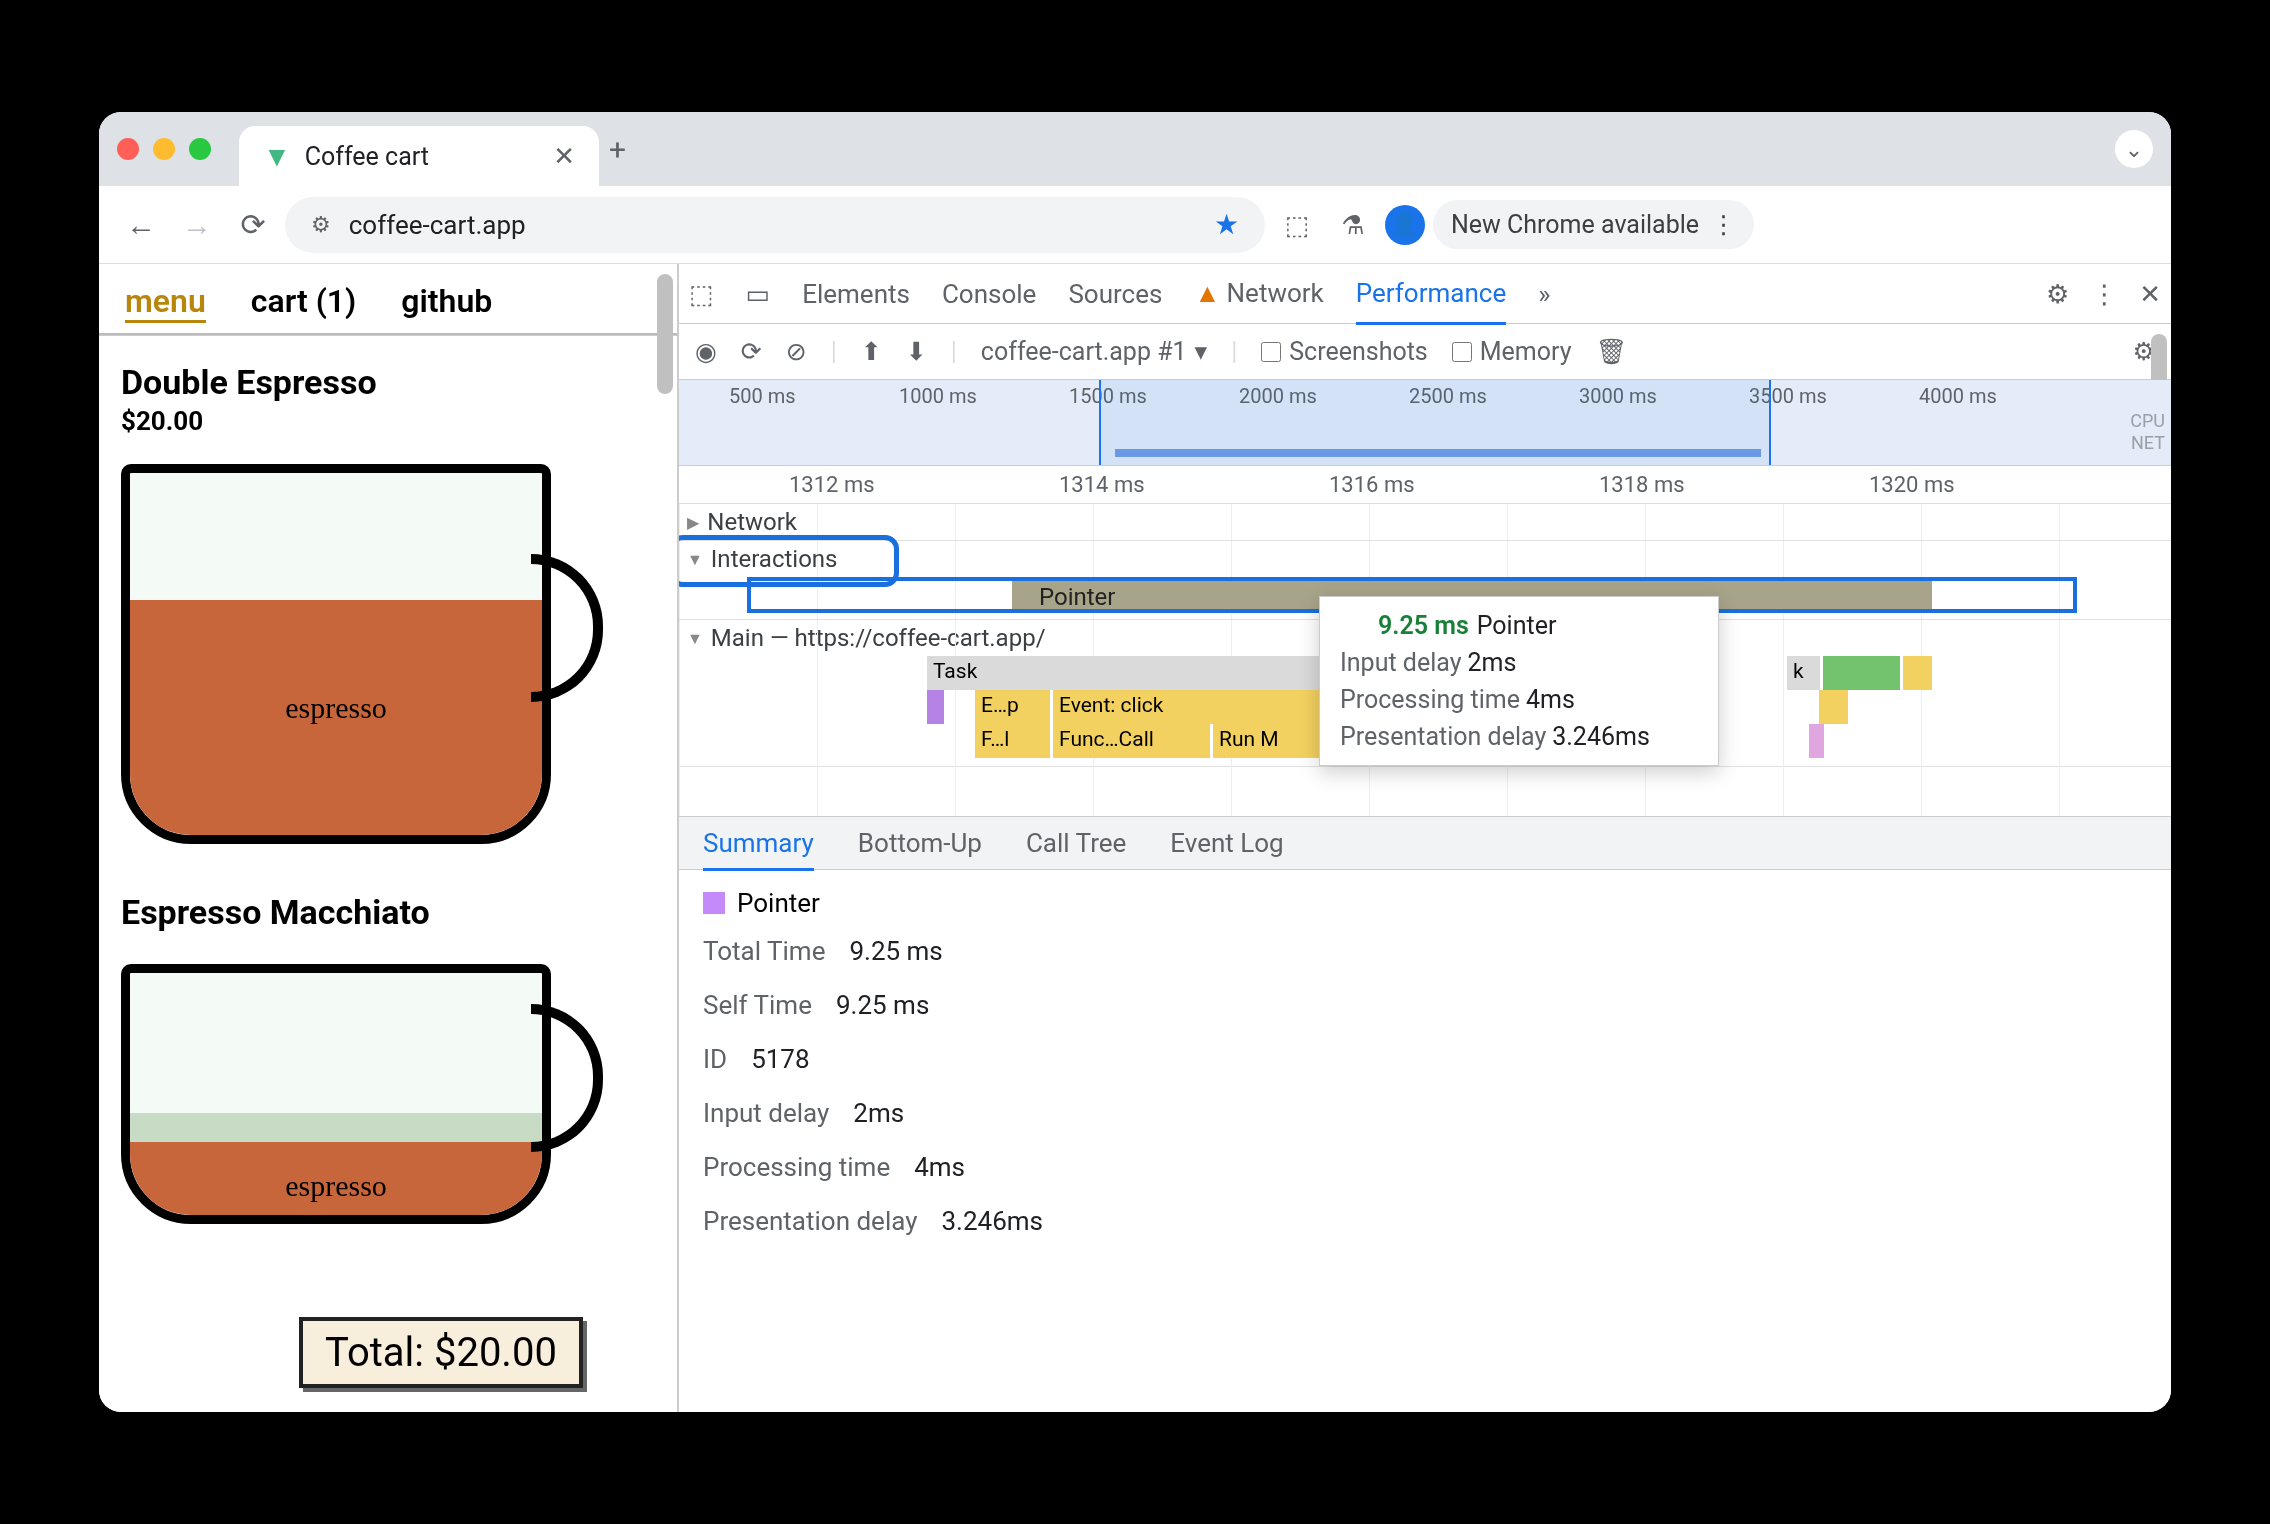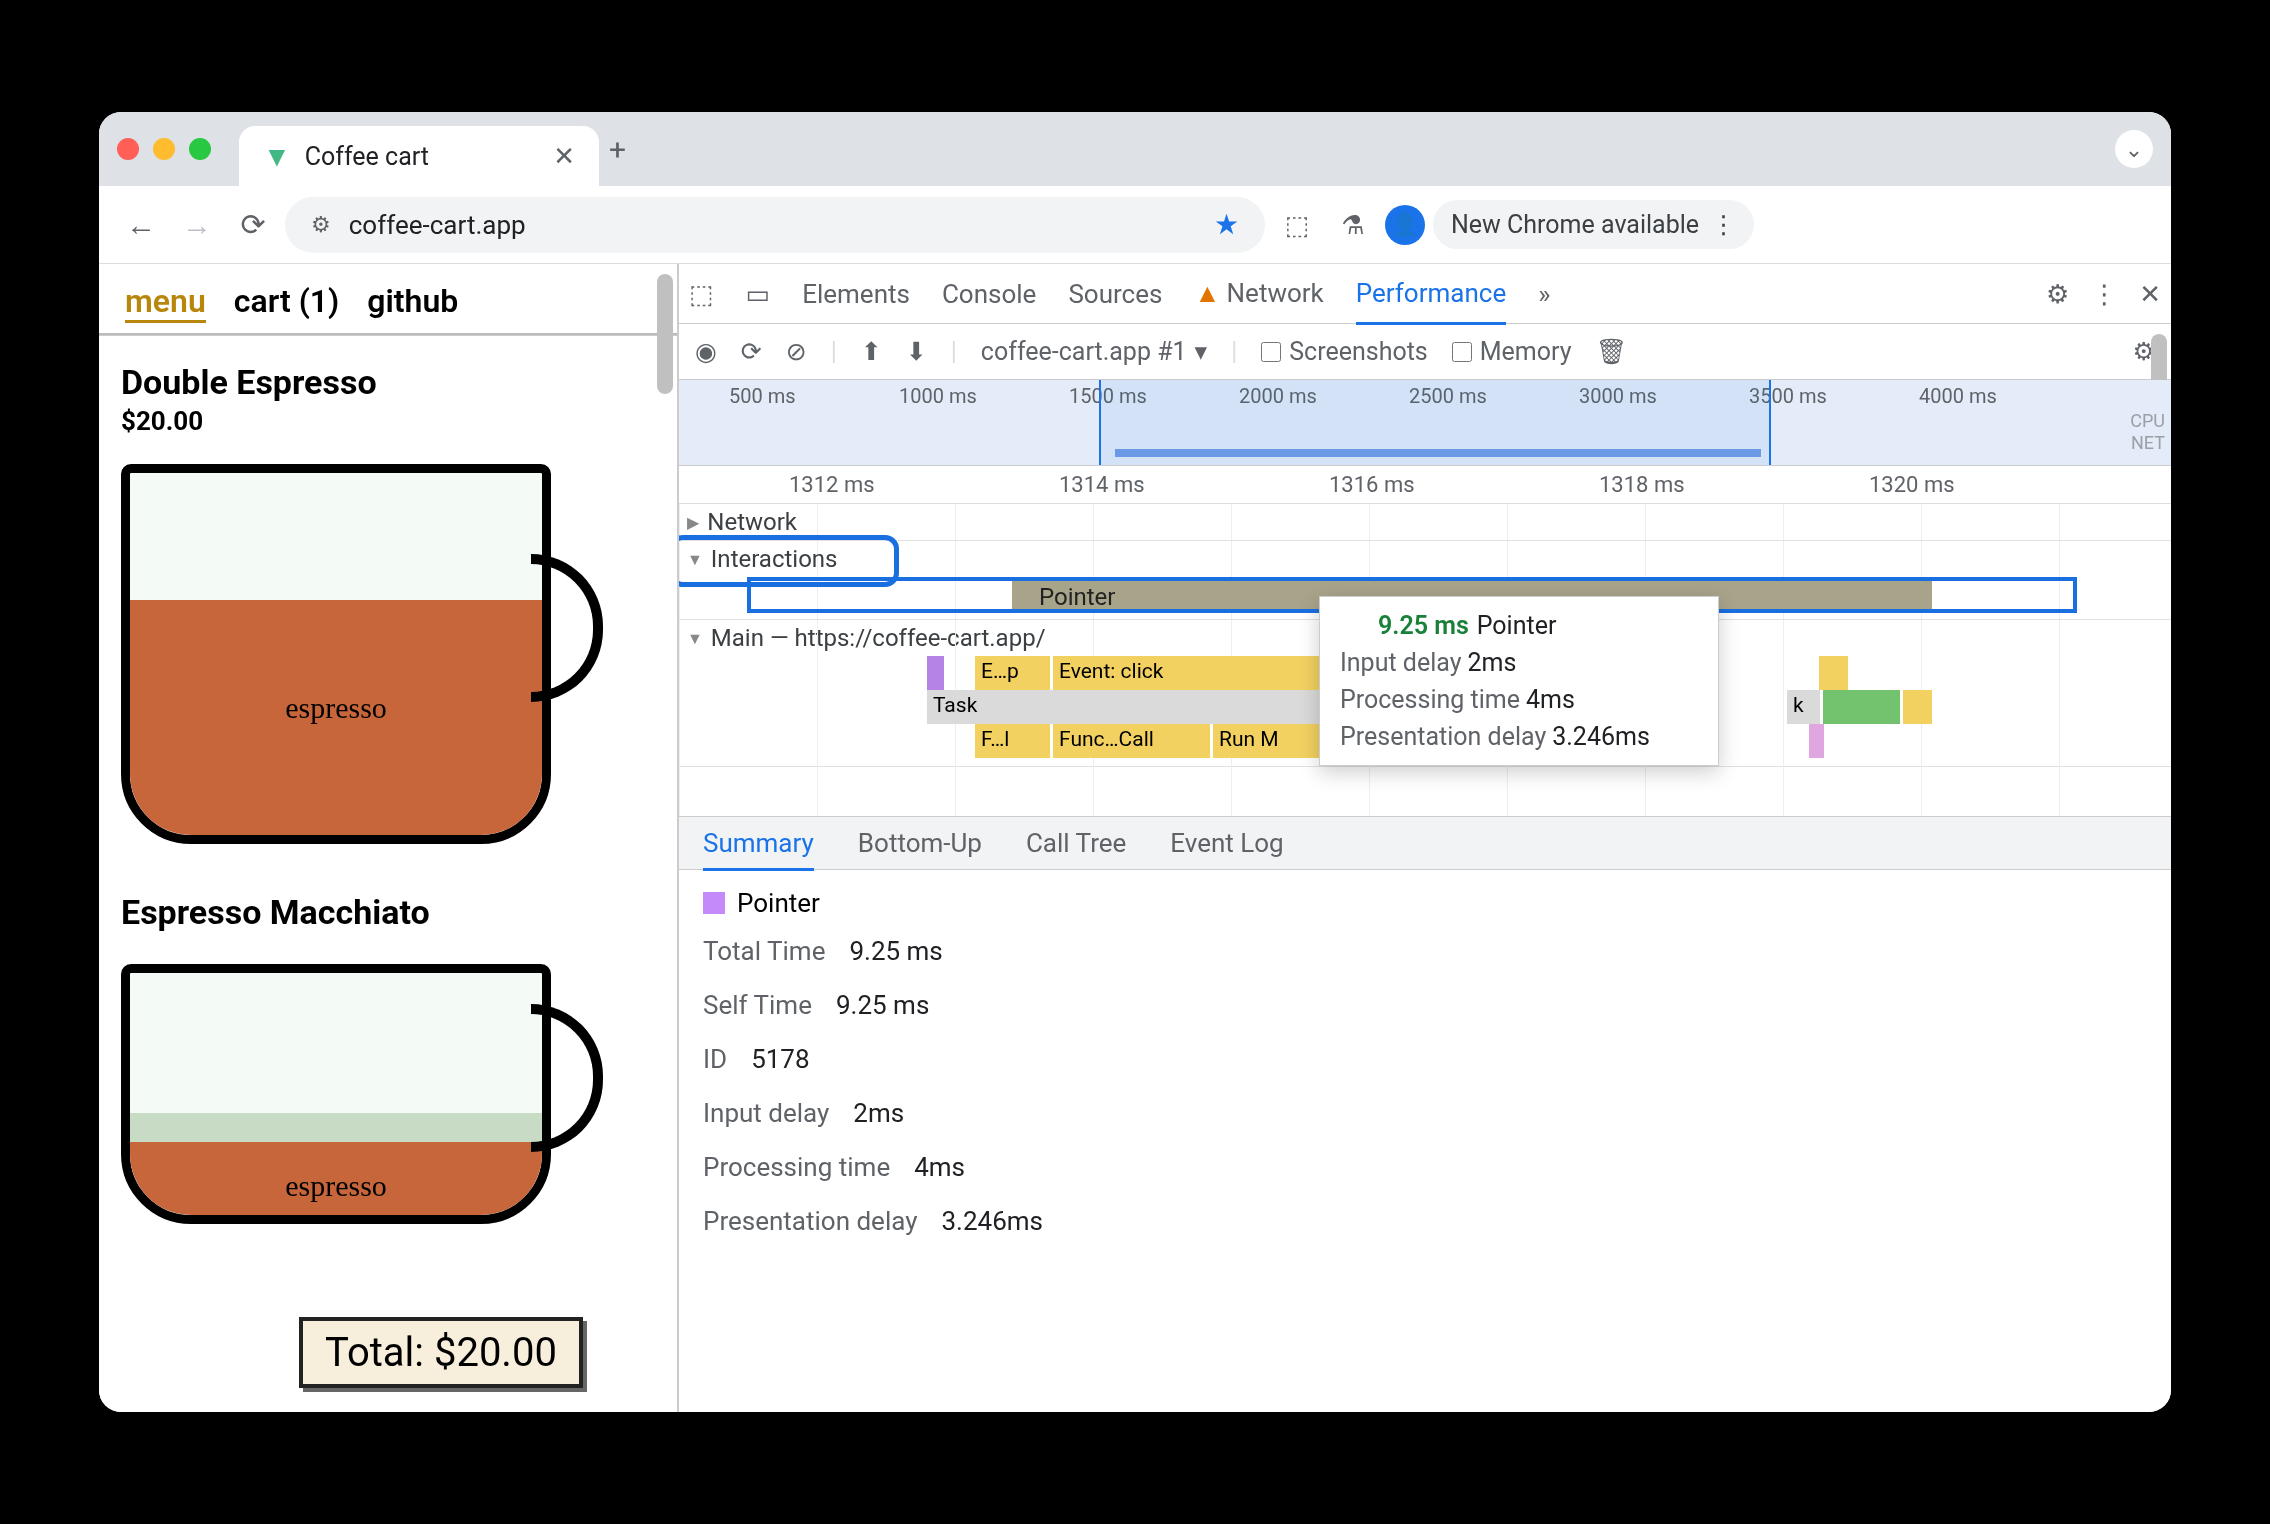--- a/index.html
+++ b/index.html
@@ -25,21 +25,21 @@
 .omni .star { margin-left:auto; color:#1a73e8; font-size:28px; }
 .ext-btn { width:48px; height:48px; display:flex; align-items:center; justify-content:center; color:#5f6368; font-size:26px; }
 .profile { width:40px; height:40px; border-radius:50%; background:#1a73e8; display:flex; align-items:center; justify-content:center; color:#fff; font-size:22px; }
 .chrome-avail { background:#f1f3f4; border-radius:28px; padding:10px 18px; display:flex; align-items:center; gap:12px; font-size:25px; color:#3c4043; }
 
 .content { flex:1; display:flex; overflow:hidden; }
 
 
 .app { width:580px; border-right:2px solid #ccc; overflow:hidden; background:#fff; position:relative; }
 .app-scrollbar { position:absolute; right:4px; top:10px; width:16px; height:120px; background:#c0c0c0; border-radius:8px; }
-.appnav { display:flex; gap:28px; padding:18px 26px 10px; font-family:Georgia,serif; font-size:32px; border-bottom:2px solid #bbb; }
+.appnav { display:flex; gap:45px; padding:18px 26px 10px; font-family:Georgia,serif; font-size:32px; border-bottom:2px solid #bbb; }
 .appnav a { color:#000; text-decoration:none; font-weight:600; }
 .appnav a.active { color:#b8860b; border-bottom:3px solid #b8860b; }
 .prod { padding:26px 22px 6px; font-family:Georgia,serif; }
 .prod h2 { font-size:34px; font-weight:700; margin-bottom:4px; }
 .prod .pr { font-size:26px; font-weight:700; }
 .cup { margin:22px; width:430px; height:380px; position:relative; }
 .cup .body { position:absolute; inset:0; border:9px solid #000; border-radius:10px 10px 70px 70px; overflow:hidden; background:#f4fbf7; }
 .cup .fill { position:absolute; bottom:0; width:100%; background:#c8663b; }
 .cup .foam { position:absolute; bottom:0; width:100%; background:#c8dcc5; }
 .cup .label { position:absolute; bottom:110px; width:100%; text-align:center; font-family:Georgia,serif; font-size:30px; }
@@ -278,32 +278,32 @@
         </div>
 
         <div class="track">
           <div class="hdr">
               <span class="tri">▼</span>
               <span>Main — https://coffee-cart.app/</span>
             </div>
           <div class="main-track" style="position:relative;height:110px;">
             <div class="main-rows">
               <div class="task-row">
+                <div class="seg gy" style="width:420px">Task</div>
+                <div style="width:440px"></div>
+                <div class="seg gy" style="width:36px">k</div>
+                <div class="seg gn" style="width:80px"></div>
+                <div class="seg yl" style="width:32px"></div>
+              </div>
+              <div class="task-row">
                 <div class="seg pp"></div>
                 <div style="width:28px"></div>
                 <div class="seg yl" style="width:78px">E…p</div>
                 <div class="seg yl" style="width:290px">Event: click</div>
                 <div style="width:476px"></div>
-                <div class="seg yl" style="width:32px"></div>
-              </div>
-              <div class="task-row">
-                <div class="seg gy" style="width:420px">Task</div>
-                <div style="width:440px"></div>
-                <div class="seg gy" style="width:36px">k</div>
-                <div class="seg gn" style="width:80px"></div>
                 <div class="seg yl" style="width:32px"></div>
               </div>
               <div class="task-row">
                 <div style="width:48px"></div>
                 <div class="seg yl" style="width:78px">F…l</div>
                 <div class="seg yl" style="width:160px">Func…Call</div>
                 <div class="seg yl" style="width:120px">Run M</div>
                 <div style="width:476px"></div>
                 <div class="seg pk"></div>
               </div>

